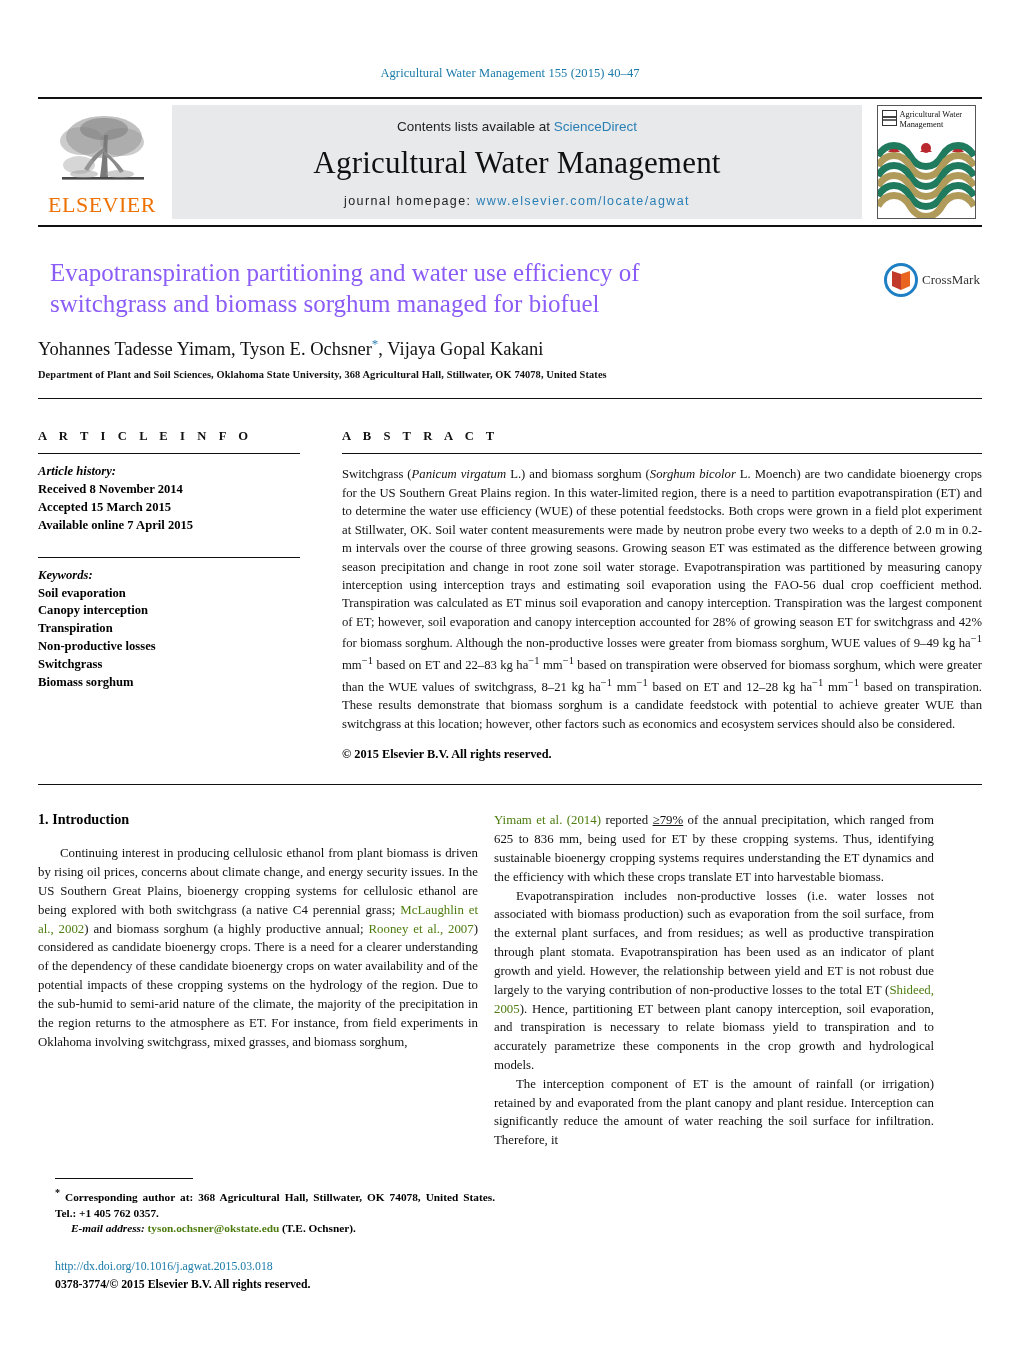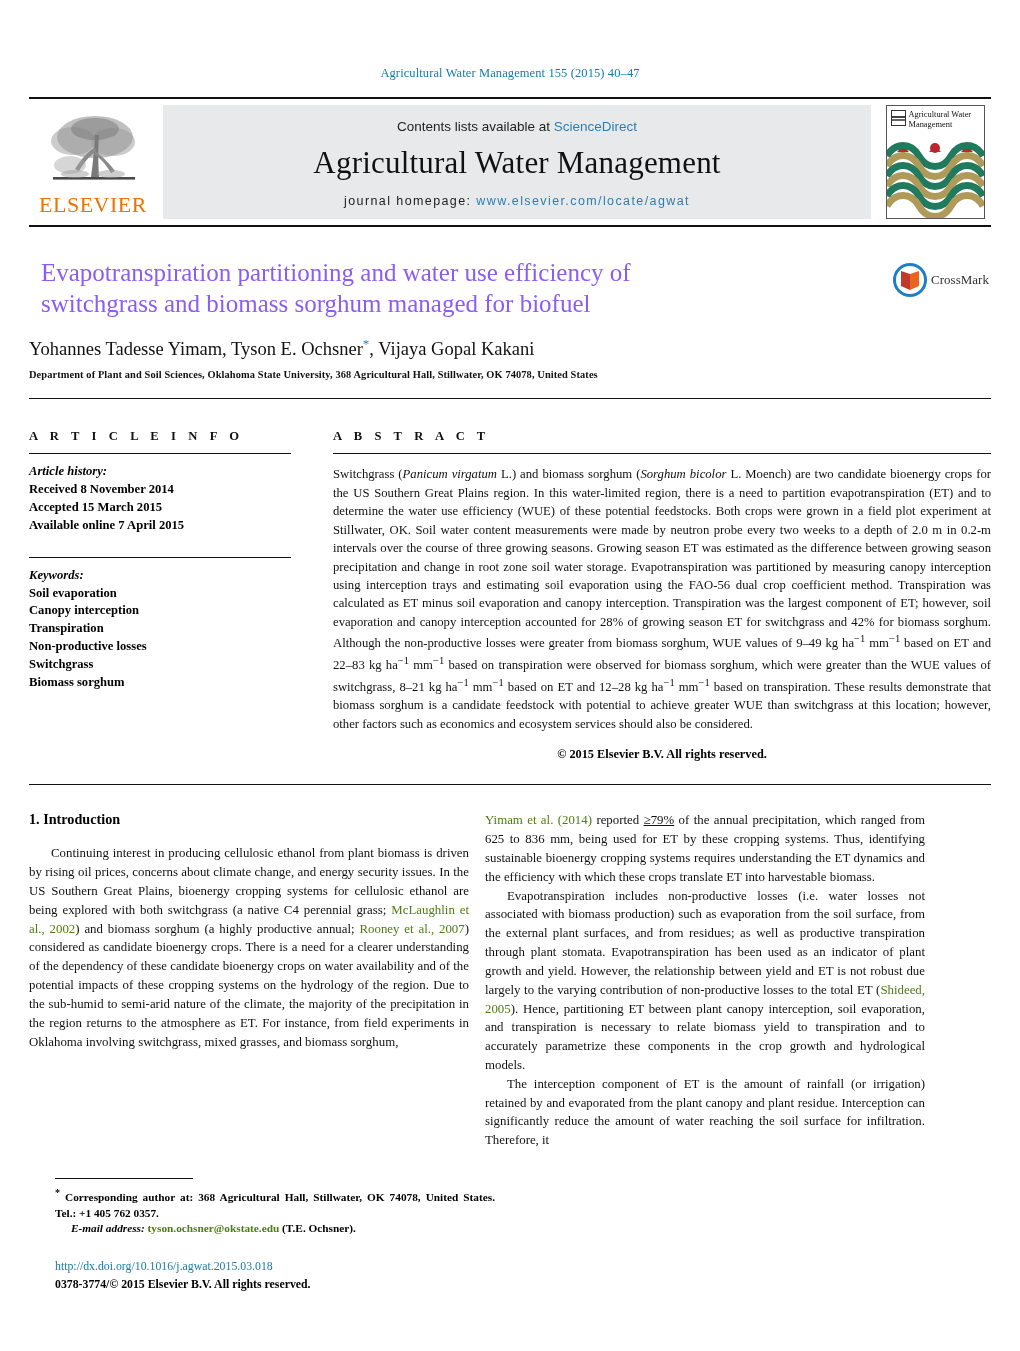--- a/index.html
+++ b/index.html
@@ -13,21 +13,21 @@
     font-family: "Liberation Serif", serif;
     color: #000;
     position: relative;
     overflow: hidden;
   }
   .page {
     width: 1020px;
     height: 1351px;
     position: relative;
     box-sizing: border-box;
-    padding: 0 29px;
+    padding: 0 38px;
   }
 
   
   .running-head {
     text-align: center;
     font-size: 12.5px;
     color: #1a7aa8;
     padding-top: 66px;
     letter-spacing: .1px;
     font-family: "Liberation Serif", serif;
@@ -201,21 +201,21 @@
   .kw-rule { border-top: 1.6px solid #111; margin-top: 22px; }
   .abstract-body {
     font-size: 12.7px;
     line-height: 1.455;
     text-align: justify;
     margin-top: 11px;
     color: #111;
   }
   .abstract-body i { font-style: italic; }
   .copyright {
-    text-align: center;
+    text-align: left;
     font-size: 12.3px;
     font-weight: bold;
     margin-top: 14px;
   }
   .rule-after-abstract { border-top: 1px solid #111; margin-top: 22px; }
 
   
   .body-cols {
     display: flex;
     margin-top: 26px;

